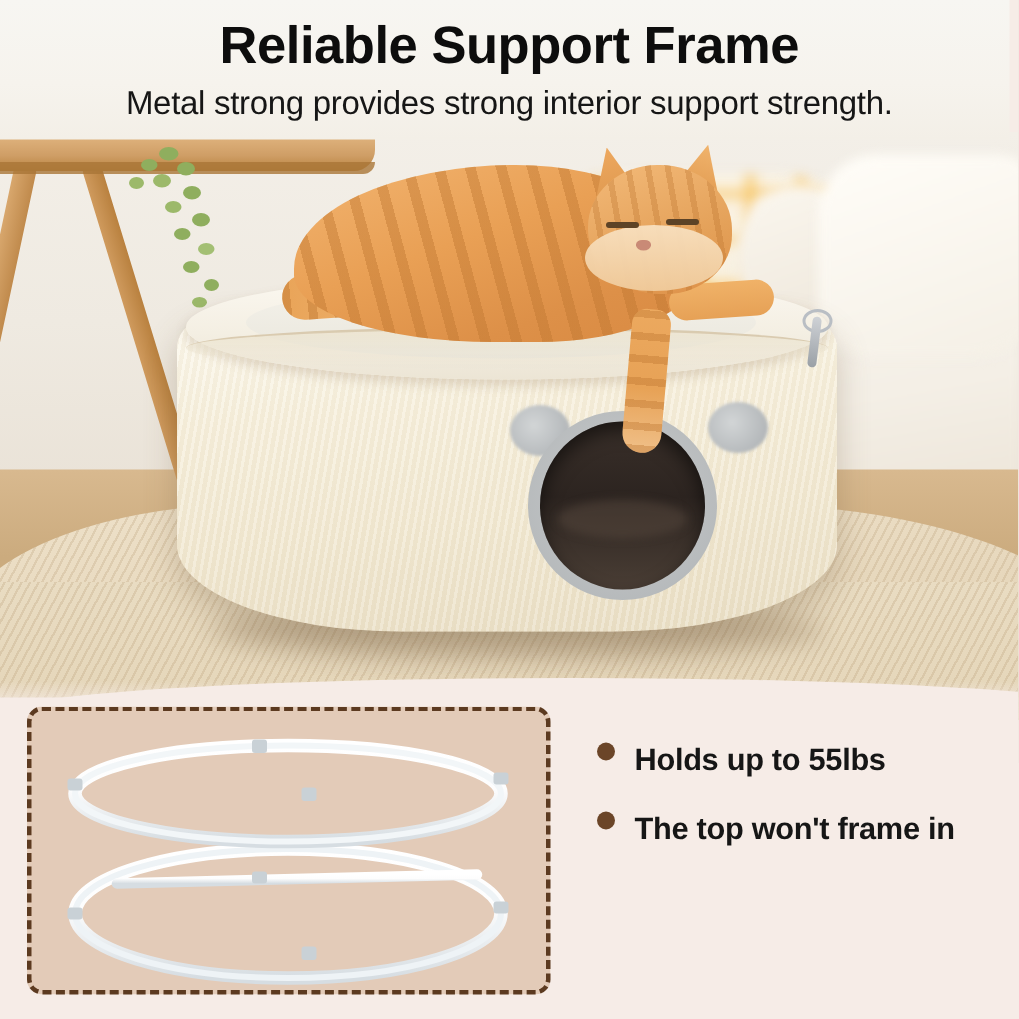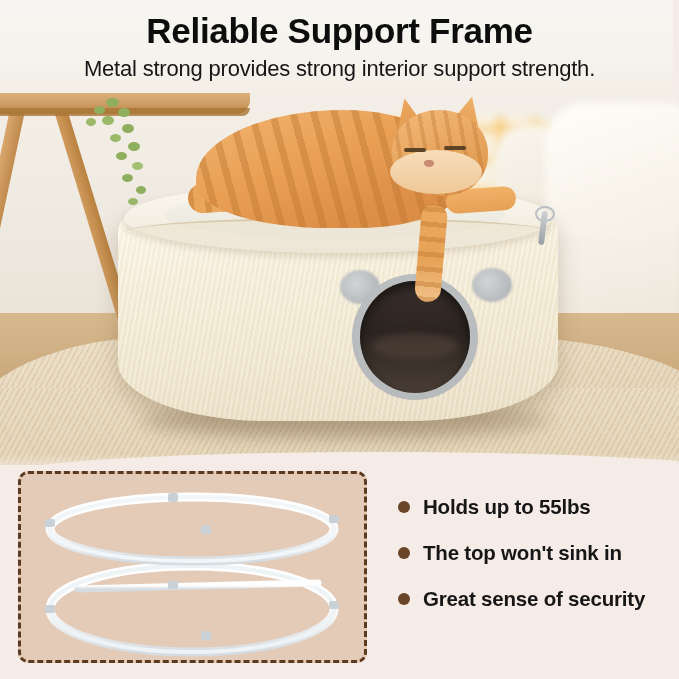--- a/index.html
+++ b/index.html
@@ -180,21 +180,21 @@
   .bottom{position:absolute;left:0;top:465px;width:679px;height:214px;background:#f6ece7;z-index:30;}
 
   .frame-box{
     position:absolute;left:18px;top:471px;width:349px;height:192px;
     background:#e3cbb8;border:3px dashed #5c3a20;border-radius:10px;
     box-sizing:border-box;z-index:32;
   }
   .frame-svg{position:absolute;left:18px;top:471px;width:349px;height:192px;z-index:33;}
 
   .bullets{position:absolute;left:398px;top:495px;width:275px;z-index:32;}
-  .bullet{display:flex;align-items:center;margin-bottom:22px;}
+  .bullet{display:flex;align-items:flex-start;margin-bottom:22px;}
   .dot{width:12px;height:12px;border-radius:50%;background:#6b4528;
     flex:0 0 12px;margin-right:13px;}
   .btxt{font-size:20.5px;font-weight:bold;color:#161616;letter-spacing:-0.2px;
     line-height:24px;white-space:nowrap;}
 </style>
 </head>
 <body>
 
 <div class="page">
 
@@ -316,21 +316,17 @@
     <rect x="150" y="110" width="10" height="8" rx="2" fill="#c9d1d6"></rect>
   </svg>
 
   <div class="bullets">
     <div class="bullet">
       <span class="dot"></span>
       <span class="btxt">Holds up to 55lbs</span>
     </div>
     <div class="bullet">
       <span class="dot"></span>
-      <span class="btxt">The top won't sink in</span>
-    </div>
-    <div class="bullet">
-      <span class="dot"></span>
-      <span class="btxt">Great sense of security</span>
+      <span class="btxt">The top won't frame in</span>
     </div>
   </div>
 
 </div>
 
 </body></html>

